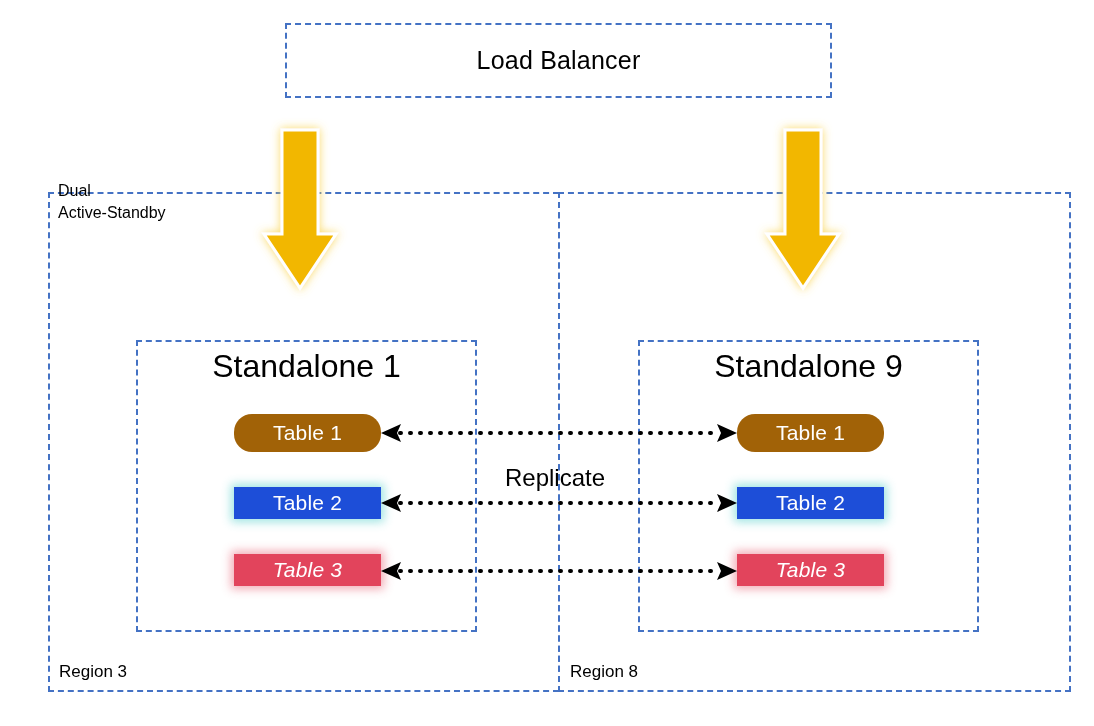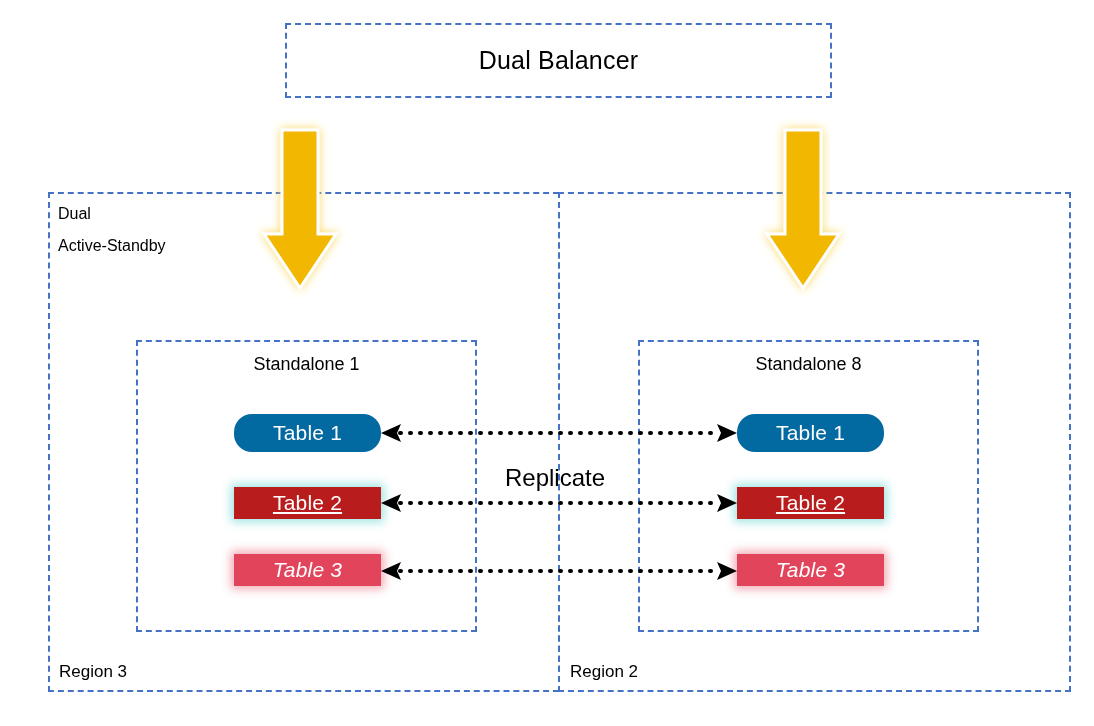--- a/index.html
+++ b/index.html
@@ -66,23 +66,23 @@
     left: 558px;
     top: 192px;
     width: 0;
     height: 500px;
     border-left: 2px dashed #4472C4;
   }
 
   .dual-label {
     position: absolute;
     left: 58px;
-    top: 198px;
+    top: 180px;
     font-size: 16px;
-    line-height: 32px;
+    line-height: 22px;
     white-space: pre-line;
   }
   .region-label {
     position: absolute;
     font-size: 17px;
   }
   #region-1-label { left: 59px; top: 662px; }
   #region-2-label { left: 570px; top: 662px; }
 
   
@@ -94,39 +94,39 @@
   }
   #standalone-2 {
     left: 638px;
     top: 340px;
     width: 341px;
     height: 292px;
   }
   .standalone-title {
     position: absolute;
     left: 0;
-    top: 12px;
+    top: 6px;
     width: 100%;
     text-align: center;
-    font-size: 18px;
+    font-size: 32px;
   }
 
   
   .table-chip {
     position: absolute;
     display: flex;
     align-items: center;
     justify-content: center;
     color: #ffffff;
     font-size: 21px;
     font-family: "Liberation Sans", sans-serif;
     letter-spacing: 0.2px;
   }
-  .chip-green  { background: #0369a1; border-radius: 18px; }
-  .chip-teal   { background: #b91c1c; box-shadow: 0 0 9px 3px rgba(43,196,190,0.45); text-decoration: underline; }
+  .chip-green  { background: #a16207; border-radius: 18px; }
+  .chip-teal   { background: #1d4ed8; box-shadow: 0 0 9px 3px rgba(43,196,190,0.45); }
   .chip-red    { background: #E2445C; box-shadow: 0 0 9px 3px rgba(226,68,92,0.45); font-style: italic; }
 
   
   #s1-t1 { left: 234px; top: 414px; width: 147px; height: 38px; }
   #s1-t2 { left: 234px; top: 487px; width: 147px; height: 32px; }
   #s1-t3 { left: 234px; top: 554px; width: 147px; height: 32px; }
   
   #s2-t1 { left: 737px; top: 414px; width: 147px; height: 38px; }
   #s2-t2 { left: 737px; top: 487px; width: 147px; height: 32px; }
   #s2-t3 { left: 737px; top: 554px; width: 147px; height: 32px; }
@@ -167,41 +167,41 @@
   #gold-arrow-1 { left: 262px; top: 130px; }
   #gold-arrow-2 { left: 765px; top: 130px; }
   .gold-arrow svg { display: block; overflow: visible; }
 </style>
 </head>
 <body>
 
 <div id="canvas">
 
   <div class="dashbox" id="load-balancer">
-    <div class="lb-label">Dual Balancer</div>
+    <div class="lb-label">Load Balancer</div>
   </div>
 
   <div class="dashbox" id="region-1"></div>
   <div class="dashbox" id="region-2"></div>
   <div class="region-divider"></div>
 
   <div class="dual-label">Dual
 Active-Standby</div>
   <div class="region-label" id="region-1-label">Region 3</div>
-  <div class="region-label" id="region-2-label">Region 2</div>
+  <div class="region-label" id="region-2-label">Region 8</div>
 
   <div class="dashbox" id="standalone-1">
     <div class="standalone-title">Standalone 1</div>
   </div>
   <div class="table-chip chip-green" id="s1-t1">Table 1</div>
   <div class="table-chip chip-teal" id="s1-t2">Table 2</div>
   <div class="table-chip chip-red" id="s1-t3">Table 3</div>
 
   <div class="dashbox" id="standalone-2">
-    <div class="standalone-title">Standalone 8</div>
+    <div class="standalone-title">Standalone 9</div>
   </div>
   <div class="table-chip chip-green" id="s2-t1">Table 1</div>
   <div class="table-chip chip-teal" id="s2-t2">Table 2</div>
   <div class="table-chip chip-red" id="s2-t3">Table 3</div>
 
   <div class="replicate-arrow" id="rep-1">
     <svg width="356" height="24" viewBox="0 0 356 24" xmlns="http://www.w3.org/2000/svg">
       <polygon points="0,12 20,3 16,12 20,21" fill="#000000"></polygon>
       <polygon points="356,12 336,3 340,12 336,21" fill="#000000"></polygon>
       <line x1="19" y1="12" x2="337" y2="12" stroke="#000000" stroke-width="4" stroke-linecap="round" stroke-dasharray="1 9"></line>

